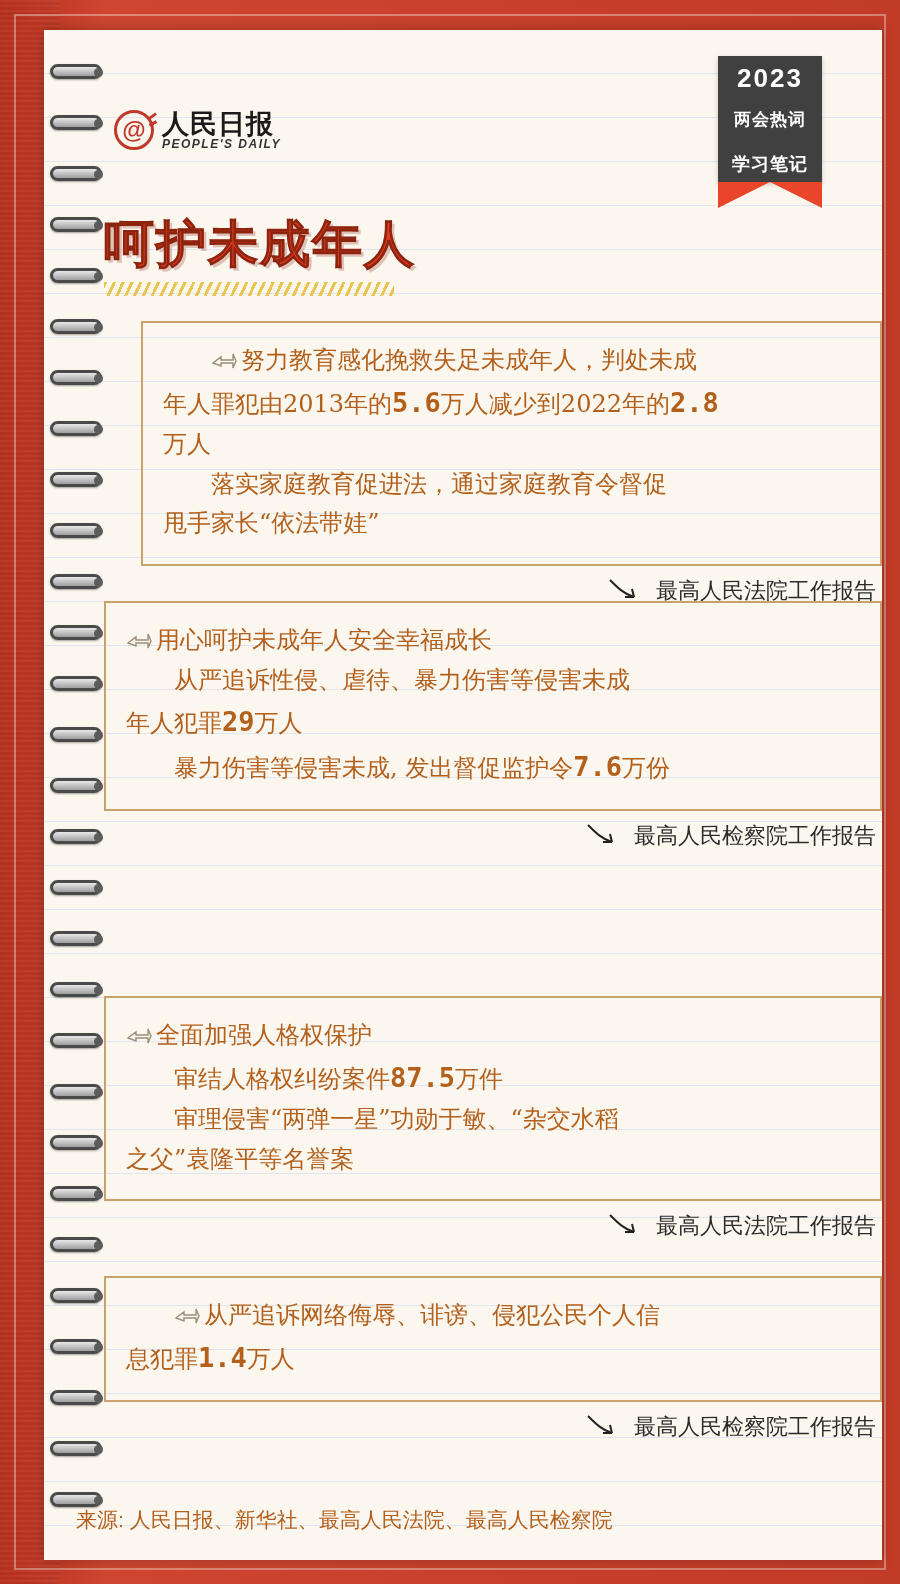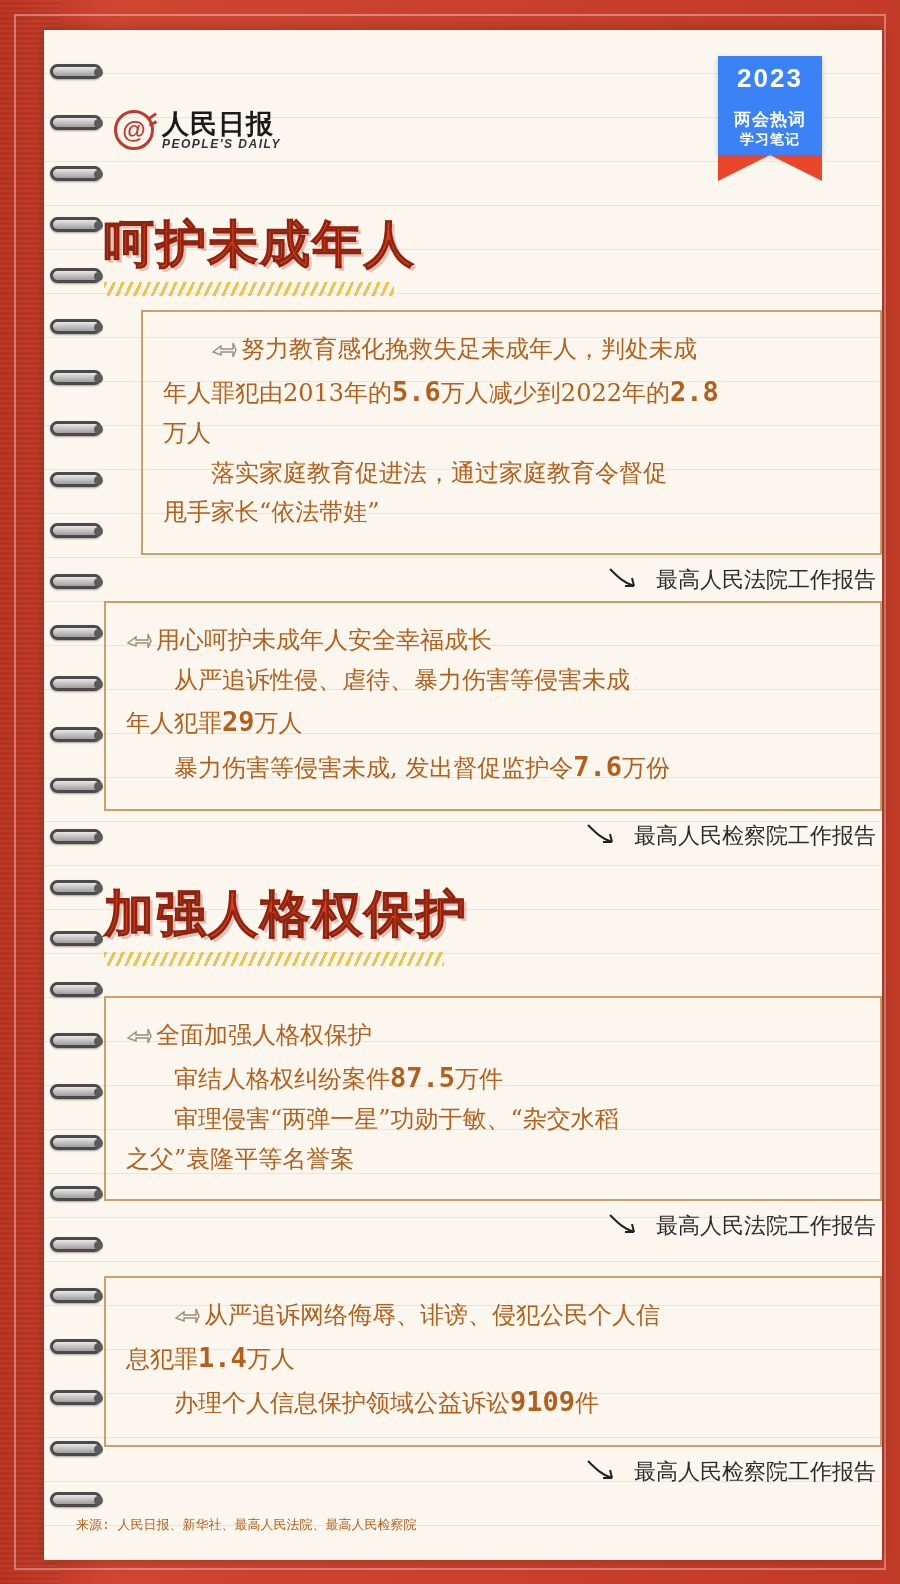--- a/index.html
+++ b/index.html
@@ -79,38 +79,38 @@
     width: 10px; height: 3px; background: #c0392b; transform: rotate(-35deg);
   }
   .logo-mark .sw2 { top: 9px; width: 8px; transform: rotate(-28deg); }
   .logo-text { line-height: 1.05; }
   .logo-cn { font-size: 27px; font-weight: bold; color: #1a1a1a; letter-spacing: 1px; }
   .logo-en { font-size: 12px; color: #333; letter-spacing: 1.5px; font-weight: bold; font-style: italic; }
   
   .banner {
     position: absolute; right: 60px; top: 26px;
     width: 104px;
-    background: #3b82f6;
+    background: #404040;
     color: #fff;
     text-align: center;
     padding: 8px 0 6px 0;
     font-weight: bold;
     box-shadow: 0 2px 5px rgba(0,0,0,0.2);
   }
   .banner::after {
     content: "";
     position: absolute; left: 0; bottom: -26px;
     width: 0; height: 0;
     border-left: 52px solid #e8452a;
     border-right: 52px solid #e8452a;
     border-bottom: 26px solid transparent;
   }
   .banner-year { font-size: 26px; letter-spacing: 2px; line-height: 1.1; }
   .banner-l1 { font-size: 17px; letter-spacing: 1px; margin-top: 15px; }
-  .banner-l2 { font-size: 14px; letter-spacing: 1px; }
+  .banner-l2 { font-size: 18px; letter-spacing: 1px; margin-top: 21px; }
   
   .content { position: absolute; left: 60px; top: 0; width: 778px; height: 100%; margin-top: 11px; }
   .heading {
     position: relative;
     font-size: 50px;
     font-weight: bold;
     color: #e03a1c;
     letter-spacing: 2px;
     -webkit-text-stroke: 1px #8c2410;
     text-shadow: 3px 3px 0 rgba(140,36,16,0.25);
@@ -152,22 +152,22 @@
     gap: 8px;
     margin: 10px 6px 0 0;
     color: #2b2b2b;
     font-size: 22px;
     font-family: "DejaVu Serif", "Liberation Serif", serif;
   }
   .arrow { width: 40px; height: 26px; }
   .footer-note {
     position: absolute; left: 32px; bottom: 26px;
     color: #b3601c;
-    font-size: 13px;
-    font-family: Liberation Mono, monospace;
+    font-size: 21px;
+    font-family: Liberation Sans, sans-serif;
   }
   .sec { position: absolute; left: 0; width: 778px; }
 </style>
 </head>
 <body>
 
 <div id="page">
 
   <div class="frame-left"></div>
   <div class="frame-border"></div>
@@ -225,21 +225,21 @@
       <div class="banner-l2">学习笔记</div>
     </div>
 
     <div class="content">
 
       <div class="sec" style="top:170px;">
         <div class="heading">呵护未成年人</div>
         <div class="heading-underline"></div>
       </div>
 
-      <div class="sec" style="top:269px;padding-left:37px;">
+      <div class="sec" style="top:280px;padding-left:37px;">
         <div class="box">
           <p class="indent">
             <svg class="hand-icon" viewBox="0 0 26 20">
               <path d="M2 12 L10 6 L10 9 L22 9 L22 3 L25 10 L22 17 L22 12 L10 12 L10 15 Z" fill="none" stroke="#9a8f7a" stroke-width="1.4"></path>
             </svg><span>努力教育感化挽救失足未成年人，判处未成</span><br>
             <span>年人罪犯由2013年的</span><span class="num">5.6</span><span>万人减少到2022年的</span><span class="num">2.8</span><br>
             <span>万人</span>
           </p>
           <p class="indent">
             <span>落实家庭教育促进法，通过家庭教育令督促</span><br>
@@ -272,24 +272,20 @@
         </div>
         <div class="source-row">
           <svg class="arrow" viewBox="0 0 40 26">
             <path d="M2 2 C 10 10, 16 16, 26 19" fill="none" stroke="#222" stroke-width="2"></path>
             <path d="M26 19 L17 19 M26 19 L24 11" fill="none" stroke="#222" stroke-width="2"></path>
           </svg>
           <span>最高人民检察院工作报告</span>
         </div>
       </div>
 
-      <div class="sec" style="top:840px;">
-        <div class="heading">加强人格权保护</div>
-        <div class="heading-underline" style="width:340px;"></div>
-      </div>
 
       <div class="sec" style="top:955px;">
         <div class="box">
           <p>
             <svg class="hand-icon" viewBox="0 0 26 20">
               <path d="M2 12 L10 6 L10 9 L22 9 L22 3 L25 10 L22 17 L22 12 L10 12 L10 15 Z" fill="none" stroke="#9a8f7a" stroke-width="1.4"></path>
             </svg><span>全面加强人格权保护</span>
           </p>
           <p class="indent">
             <span>审结人格权纠纷案件</span><span class="num">87.5</span><span>万件</span>
@@ -309,23 +305,20 @@
       </div>
 
       <div class="sec" style="top:1235px;">
         <div class="box">
           <p class="indent">
             <svg class="hand-icon" viewBox="0 0 26 20">
               <path d="M2 12 L10 6 L10 9 L22 9 L22 3 L25 10 L22 17 L22 12 L10 12 L10 15 Z" fill="none" stroke="#9a8f7a" stroke-width="1.4"></path>
             </svg><span>从严追诉网络侮辱、诽谤、侵犯公民个人信</span><br>
             <span>息犯罪</span><span class="num">1.4</span><span>万人</span>
           </p>
-          <p class="indent">
-            <span>办理个人信息保护领域公益诉讼</span><span class="num">9109</span><span>件</span>
-          </p>
         </div>
         <div class="source-row">
           <svg class="arrow" viewBox="0 0 40 26">
             <path d="M2 2 C 10 10, 16 16, 26 19" fill="none" stroke="#222" stroke-width="2"></path>
             <path d="M26 19 L17 19 M26 19 L24 11" fill="none" stroke="#222" stroke-width="2"></path>
           </svg>
           <span>最高人民检察院工作报告</span>
         </div>
       </div>
 

